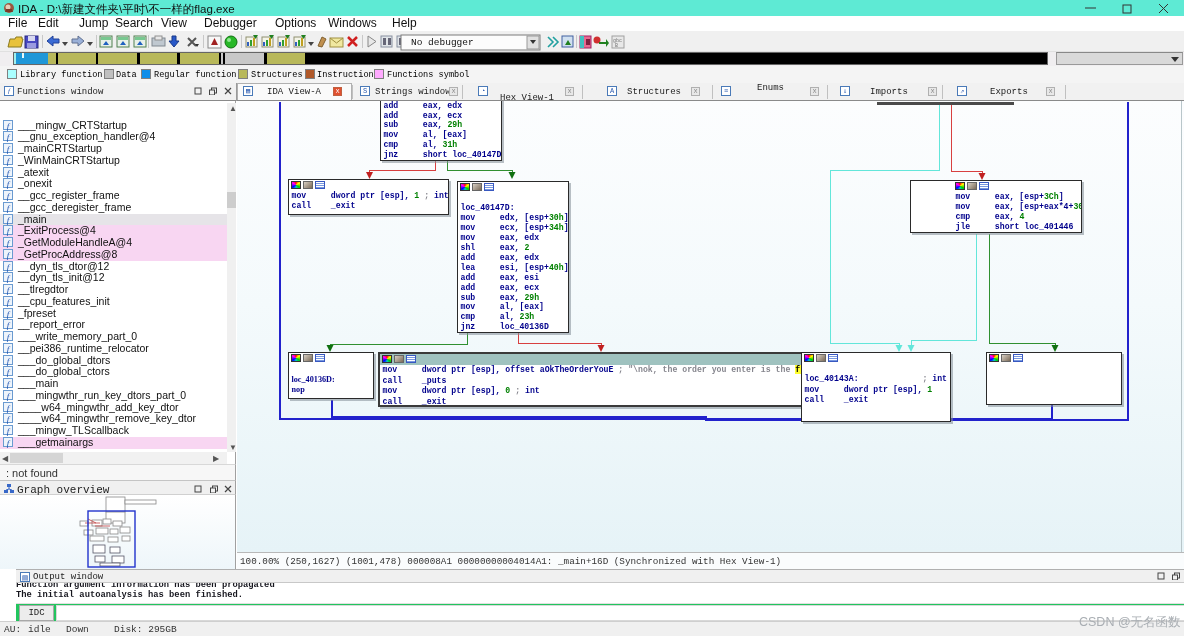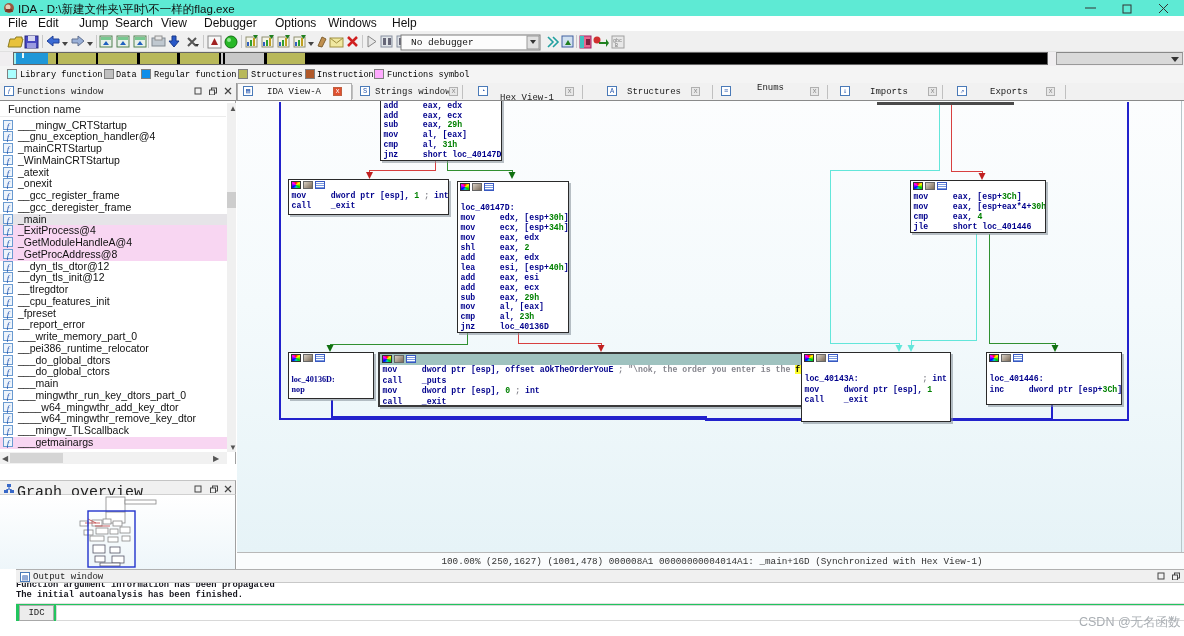--- a/index.html
+++ b/index.html
@@ -36,25 +36,25 @@
 .frow { position:absolute; left:0; width:227px; height:12px; font-size:10.5px; color:#101010; white-space:nowrap; }
 .frow .fi { position:absolute; left:3px; top:0px; width:10px; height:10px; border:1px solid #6a9ad0; background:#eef4fb; color:#1a50b0; font-size:9px; line-height:10px; text-align:center; font-style:italic; font-family:"Liberation Serif",serif; }
 .frow .ft { position:absolute; left:18px; top:-1px; }
 #vscroll { position:absolute; left:227px; top:2px; width:9px; height:349px; background:#f0f0f0; }
 #vthumb { position:absolute; left:0px; top:89px; width:9px; height:16px; background:#cdcdcd; }
 #hscroll { position:absolute; left:0; top:351px; width:227px; height:12px; background:#f1f1f1; }
 #hthumb { position:absolute; left:10px; top:1px; width:53px; height:10px; background:#d5d5d5; }
 .sarr { position:absolute; color:#555; font-size:8px; top:2px; }
 
 #notfound { left:0; top:464px; width:236px; height:16px; background:#f7f7f7; border-right:1px solid #a0a0a0; border-top:1px solid #d8d8d8; font-size:11px; color:#333; padding:2px 0 0 6px; }
-#go-header { left:0; top:480px; width:236px; height:15px; background:#f0f0f0; border-right:1px solid #a0a0a0; border-top:1px solid #c4c4c4; border-bottom:1px solid #d0d0d0; font-family:"Liberation Mono", monospace; font-size:15px; color:#222; }
+#go-header { left:0; top:480px; width:236px; height:15px; background:#f0f0f0; border-right:1px solid #a0a0a0; border-top:1px solid #c4c4c4; border-bottom:1px solid #d0d0d0; font-family:"Liberation Mono", monospace; font-size:11px; color:#222; }
 #minimap { left:0; top:495px; width:236px; height:74px; background:linear-gradient(#ffffff,#eef6fa); border-right:1px solid #a0a0a0; }
 
 #graph { left:237px; top:101px; width:947px; height:451px; background:linear-gradient(180deg,#fcfdfe 0%,#f4fafc 45%,#e6f3f7 100%); overflow:hidden; }
-#gstatus { left:237px; top:552px; width:947px; height:17px; background:#fafcfd; border-top:1px solid #b8b8b8; font-family:"Liberation Mono", monospace; font-size:9.3px; color:#333; padding:3px 0 0 3px; white-space:nowrap;text-align:center; }
+#gstatus { left:237px; top:552px; width:947px; height:17px; background:#fafcfd; border-top:1px solid #b8b8b8; font-family:"Liberation Mono", monospace; font-size:9.3px; color:#333; padding:3px 0 0 3px; white-space:nowrap; }
 
 .blk { position:absolute; background:#fff; border:1px solid #2a2a2a; box-shadow:2px 2px 0 rgba(130,140,150,.55); overflow:hidden; }
 .bh { height:11px; padding:1px 0 0 2px; }
 .bh i { display:inline-block; width:10px; height:8px; margin-right:2px; vertical-align:top; }
 .i1 { background:conic-gradient(#f00,#ff0,#0c0,#0cc,#00f,#f0f,#f00); border:1px solid #333; }
 .i2 { background:linear-gradient(135deg,#d8d0c4,#7a6a58); border:1px solid #666; }
 .i3 { background:repeating-linear-gradient(180deg,#ffffff 0 1px,#7898e0 1px 2px); border:1px solid #3858c0; }
 .bb { font-family:"Liberation Mono", monospace; font-weight:bold; font-size:8.2px; color:#00008c; white-space:pre; padding-left:2.5px; }
 .bb div { }
 .g { color:#008000; } .c { color:#85858d; } .y { background:#ffff30; color:#000; }
@@ -258,21 +258,20 @@
       <span style="position:absolute;left:870px;top:4px">Imports</span>
       <span class="tclose" style="left:928px">x</span>
       <span class="tabsep" style="left:942px"></span>
       <span class="ticon" style="left:957px">⇗</span>
       <span style="position:absolute;left:990px;top:4px">Exports</span>
       <span class="tclose" style="left:1046px">x</span>
       <span class="tabsep" style="left:1065px"></span>
     </div>
 
   <div class="abs" id="leftpanel">
-      <div id="fn-header">Function name</div>
       <div class="frow" style="top:18.50px;">
         <span class="fi">f</span>
         <span class="ft">___mingw_CRTStartup</span>
       </div>
       <div class="frow" style="top:30.25px;">
         <span class="fi">f</span>
         <span class="ft">__gnu_exception_handler@4</span>
       </div>
       <div class="frow" style="top:42.00px;">
         <span class="fi">f</span>
@@ -382,20 +381,21 @@
         <span class="sarr" style="left:2px;top:1px">▲</span>
         <div id="vthumb"></div>
         <span class="sarr" style="left:2px;top:340px">▼</span>
       </div>
       <div id="hscroll">
         <span class="sarr" style="left:2px">◀</span>
         <div id="hthumb"></div>
         <span class="sarr" style="left:213px">▶</span>
       </div>
     </div>
+  <div class="abs" id="notfound">: not found</div>
   <div class="abs" id="go-header">
     <svg style="position:absolute;left:4px;top:3px" width="10" height="9">
         <rect x="3" y="0" width="4" height="3" fill="#3868c8"></rect>
         <rect x="0" y="6" width="4" height="3" fill="#3868c8"></rect>
         <rect x="6" y="6" width="4" height="3" fill="#3868c8"></rect>
         <path d="M5 3 L5 5 M2 6 L5 5 L8 6" stroke="#3868c8" fill="none"></path>
       </svg>
     <span style="position:absolute;left:17px;top:3px">Graph overview</span>
     <svg style="position:absolute;left:194px;top:4px" width="8" height="8">
         <rect x="1" y="1" width="6" height="6" fill="none" stroke="#444" stroke-width="1"></rect>
@@ -467,39 +467,38 @@
           <div class="bb" style="line-height:9.7px;padding-top:2px"><div>add&nbsp;&nbsp;&nbsp;&nbsp;&nbsp;eax, edx</div><div>add&nbsp;&nbsp;&nbsp;&nbsp;&nbsp;eax, ecx</div><div>sub&nbsp;&nbsp;&nbsp;&nbsp;&nbsp;eax, <span class="g">29h</span></div><div>mov&nbsp;&nbsp;&nbsp;&nbsp;&nbsp;al, [eax]</div><div>cmp&nbsp;&nbsp;&nbsp;&nbsp;&nbsp;al, <span class="g">31h</span></div><div>jnz&nbsp;&nbsp;&nbsp;&nbsp;&nbsp;short loc_40147D</div></div>
         </div>
         <div class="blk" style="left:51px;top:78px;width:161px;height:36px;">
           <div class="bh" style=""><i class="i1"></i><i class="i2"></i><i class="i3"></i></div>
           <div class="bb" style="line-height:10.4px;"><div>mov&nbsp;&nbsp;&nbsp;&nbsp;&nbsp;dword ptr [esp], <span class="g">1</span> <span class="c">;</span> int</div><div>call&nbsp;&nbsp;&nbsp;&nbsp;_exit</div></div>
         </div>
         <div class="blk" style="left:220px;top:80px;width:112px;height:152px;">
           <div class="bh" style=""><i class="i1"></i><i class="i2"></i><i class="i3"></i></div>
           <div class="bb" style="line-height:9.95px;"><div>&nbsp;</div><div>loc_40147D:</div><div>mov&nbsp;&nbsp;&nbsp;&nbsp;&nbsp;edx, [esp+<span class="g">30h</span>]</div><div>mov&nbsp;&nbsp;&nbsp;&nbsp;&nbsp;ecx, [esp+<span class="g">34h</span>]</div><div>mov&nbsp;&nbsp;&nbsp;&nbsp;&nbsp;eax, edx</div><div>shl&nbsp;&nbsp;&nbsp;&nbsp;&nbsp;eax, <span class="g">2</span></div><div>add&nbsp;&nbsp;&nbsp;&nbsp;&nbsp;eax, edx</div><div>lea&nbsp;&nbsp;&nbsp;&nbsp;&nbsp;esi, [esp+<span class="g">40h</span>]</div><div>add&nbsp;&nbsp;&nbsp;&nbsp;&nbsp;eax, esi</div><div>add&nbsp;&nbsp;&nbsp;&nbsp;&nbsp;eax, ecx</div><div>sub&nbsp;&nbsp;&nbsp;&nbsp;&nbsp;eax, <span class="g">29h</span></div><div>mov&nbsp;&nbsp;&nbsp;&nbsp;&nbsp;al, [eax]</div><div>cmp&nbsp;&nbsp;&nbsp;&nbsp;&nbsp;al, <span class="g">23h</span></div><div>jnz&nbsp;&nbsp;&nbsp;&nbsp;&nbsp;loc_40136D</div></div>
         </div>
-        <div class="blk" style="left:673px;top:79px;width:136px;height:53px;">
+        <div class="blk" style="left:673px;top:79px;width:172px;height:53px;padding-left:42px;">
           <div class="bh" style=""><i class="i1"></i><i class="i2"></i><i class="i3"></i></div>
           <div class="bb" style="line-height:9.9px;"><div>mov&nbsp;&nbsp;&nbsp;&nbsp;&nbsp;eax, [esp+<span class="g">3Ch</span>]</div><div>mov&nbsp;&nbsp;&nbsp;&nbsp;&nbsp;eax, [esp+eax*4+<span class="g">30h</span>]</div><div>cmp&nbsp;&nbsp;&nbsp;&nbsp;&nbsp;eax, <span class="g">4</span></div><div>jle&nbsp;&nbsp;&nbsp;&nbsp;&nbsp;short loc_401446</div></div>
         </div>
         <div class="blk" style="left:51px;top:251px;width:86px;height:47px;">
           <div class="bh" style=""><i class="i1"></i><i class="i2"></i><i class="i3"></i></div>
           <div class="bb" style="line-height:10.7px;font-family:Liberation Serif, serif;"><div>&nbsp;</div><div>loc_40136D:</div><div>nop&nbsp;&nbsp;&nbsp;&nbsp;&nbsp;</div></div>
         </div>
         <div class="blk" style="left:141px;top:251px;width:450px;height:55px;border:2px solid #3a3a3a;">
           <div class="bh" style="background:#9fc2bf;"><i class="i1"></i><i class="i2"></i><i class="i3"></i></div>
           <div class="bb" style="line-height:10.7px;"><div>mov&nbsp;&nbsp;&nbsp;&nbsp;&nbsp;dword ptr [esp], offset aOkTheOrderYouE <span class="c">; "\nok, the order you enter is the </span><span class="y">flag</span><span class="c">!"</span></div><div>call&nbsp;&nbsp;&nbsp;&nbsp;_puts</div><div>mov&nbsp;&nbsp;&nbsp;&nbsp;&nbsp;dword ptr [esp], <span class="g">0</span> <span class="c">;</span> int</div><div>call&nbsp;&nbsp;&nbsp;&nbsp;_exit</div></div>
         </div>
         <div class="blk" style="left:564px;top:251px;width:150px;height:70px;">
           <div class="bh" style=""><i class="i1"></i><i class="i2"></i><i class="i3"></i></div>
           <div class="bb" style="line-height:10.4px;"><div>&nbsp;</div><div>loc_40143A:&nbsp;&nbsp;&nbsp;&nbsp;&nbsp;&nbsp;&nbsp;&nbsp;&nbsp;&nbsp;&nbsp;&nbsp;&nbsp;<span class="c">;</span> int</div><div>mov&nbsp;&nbsp;&nbsp;&nbsp;&nbsp;dword ptr [esp], <span class="g">1</span></div><div>call&nbsp;&nbsp;&nbsp;&nbsp;_exit</div></div>
         </div>
         <div class="blk" style="left:749px;top:251px;width:136px;height:53px;">
           <div class="bh" style=""><i class="i1"></i><i class="i2"></i><i class="i3"></i></div>
-          <div class="bb" style="line-height:10.4px;"><div>&nbsp;</div><div>loc_401446:</div><div>inc&nbsp;&nbsp;&nbsp;&nbsp;&nbsp;dword ptr [esp+<span class="g">3Ch</span>]</div></div>
         </div>
       </div>
   </div>
   <div class="abs" style="left:1181px;top:101px;width:1px;height:468px;background:#b9c6ca"></div>
   <div class="abs" id="gstatus">100.00% (250,1627) (1001,478) 000008A1 00000000004014A1: _main+16D (Synchronized with Hex View-1)</div>
 
   <div class="abs" id="outwin" style="left:16px;top:569px;width:1184px;height:52px">
       <div style="position:absolute;left:0;top:0;width:1184px;height:14px;background:#f0f0f0;border-top:1px solid #b0b0b0;border-bottom:1px solid #c8c8c8">
         <span class="ticon" style="left:4px;top:2px">▤</span>
         <span style="position:absolute;left:17px;top:2px;font-family:Liberation Mono,monospace;font-size:9px;color:#222">Output window</span>
@@ -518,13 +517,19 @@
         <div style="margin-top:-3px">Function argument information has been propagated</div>
         <div>The initial autoanalysis has been finished.</div>
       </div>
       <div style="position:absolute;left:0;top:34px;width:1184px;height:18px;background:#22c55e;border-top:1px solid #e0e0e0">
         <span style="position:absolute;left:3px;top:1px;width:35px;height:16px;background:#ececec;border:1px solid #a8a8a8;font-family:Liberation Mono,monospace;font-size:9px;color:#222;text-align:center;padding-top:2px">IDC</span>
         <span style="position:absolute;left:40px;top:1px;width:1140px;height:16px;background:#fff;border:1px solid #d8d8d8"></span>
       </div>
     </div>
 
   <div class="abs" style="left:1079px;top:614px;font-size:12.5px;color:#a9aeb3;z-index:50">CSDN @无名函数</div>
+  <div class="abs" style="left:0;top:621px;width:1184px;height:15px;background:#f0f0f0;border-top:1px solid #cfcfcf;font-family:'Liberation Mono',monospace;font-size:9.5px;color:#333">
+      <span style="position:absolute;left:4px;top:2px">AU:</span>
+      <span style="position:absolute;left:28px;top:2px">idle</span>
+      <span style="position:absolute;left:66px;top:2px">Down</span>
+      <span style="position:absolute;left:114px;top:2px">Disk: 295GB</span>
+    </div>
 </div>
 
 </body></html>

